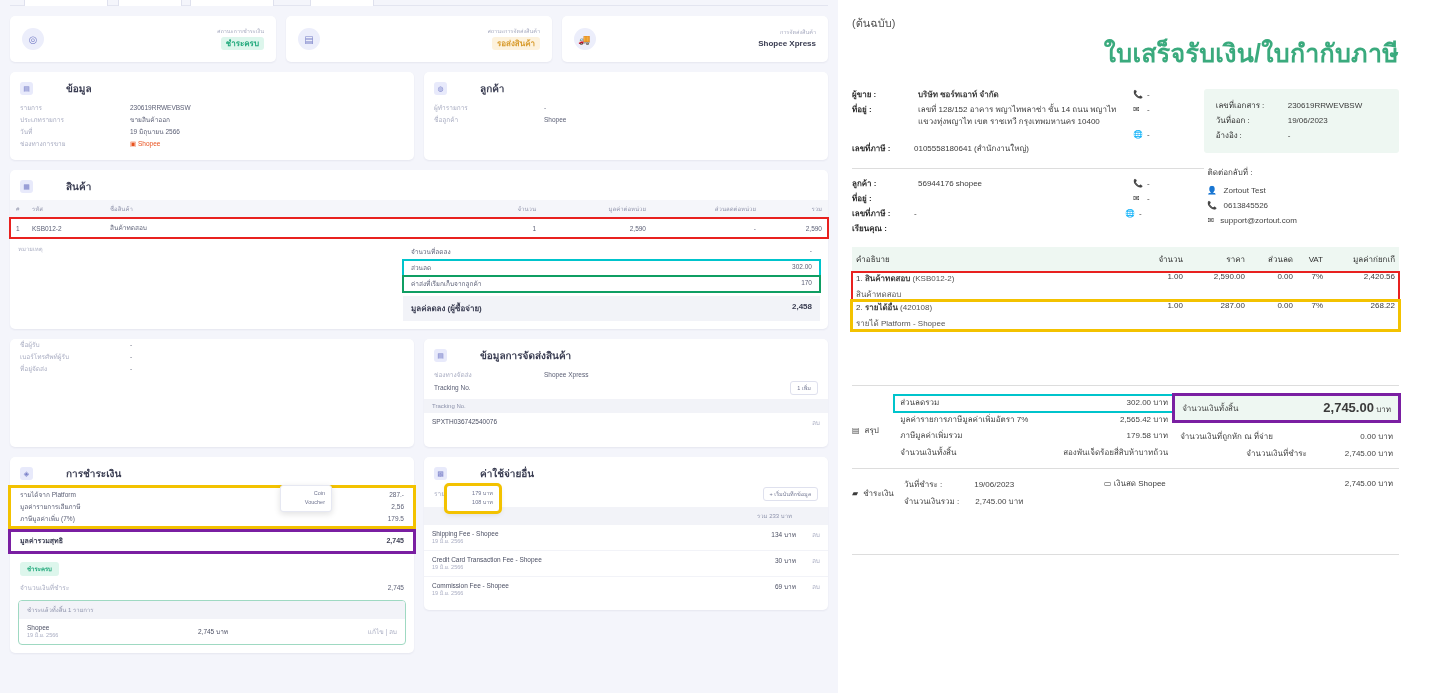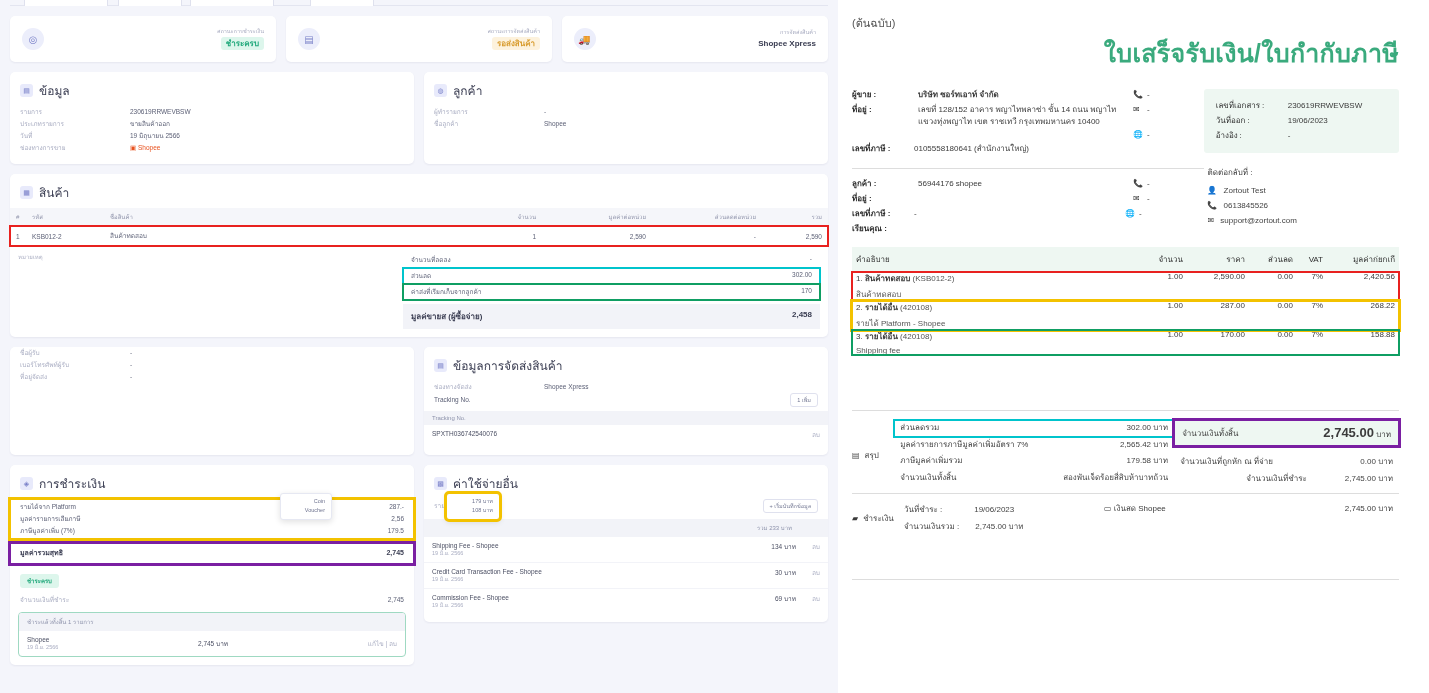--- a/index.html
+++ b/index.html
@@ -56,21 +56,21 @@
   .val.green { color: #1fa87a; background: #ddf6ec; padding: 1px 5px; border-radius: 3px; display:inline-block;}
   .val.amber { color: #d89b2c; background: #fdf2dd; padding: 1px 5px; border-radius: 3px; display:inline-block;}
   .val.plain { color: #3a3d52; }
 
   .secthead { display: flex; align-items: center; gap: 6px; padding: 9px 10px 6px; }
   .secthead .ic {
     width: 13px; height: 13px; border-radius: 3px;
     background: #e8eafb; color: #7b82c9;
     display: flex; align-items: center; justify-content: center; font-size: 7px;
   }
-  .secthead .tt { font-size: 12px; font-weight: normal; color: #3a3d52; }
+  .secthead .tt { font-size: 10px; font-weight: bold; color: #3a3d52; margin-left: 27px; }
 
   .kv { display: flex; font-size: 6.5px; line-height: 1.85; padding: 0 10px; }
   .kv .k { width: 110px; color: #a9adc2; }
   .kv .v { color: #5c6076; }
 
   .tworow { display: flex; gap: 10px; margin-top: 10px; }
   .tworow > .card { flex: 1; }
 
   
   table.ptab { width: 100%; border-collapse: collapse; font-size: 6.5px; }
@@ -266,21 +266,21 @@
           </div>
           <div class="totline hl-cyan">
             <span>ส่วนลด</span>
             <span>302.00</span>
           </div>
           <div class="totline hl-green">
             <span>ค่าส่งที่เรียกเก็บจากลูกค้า</span>
             <span>170</span>
           </div>
           <div class="totline grand" style="margin-top:4px;">
-            <span>มูลค่ขายส (ผู้ซื้อจ่าย)</span>
+            <span>มูลค่ลดลง (ผู้ซื้อจ่าย)</span>
             <span>2,458</span>
           </div>
         </div>
       </div>
     </div>
 
     <div class="tworow">
       <div class="card" style="height:108px;">
         <div class="kv">
             <div class="k">ชื่อผู้รับ</div>
@@ -534,33 +534,20 @@
             <span class="itname">รายได้อื่น</span>
             <span class="itcode">(420108)</span>
             <div class="itsub">รายได้ Platform - Shopee</div>
           </td>
           <td class="r">1.00</td>
           <td class="r">287.00</td>
           <td class="r">0.00</td>
           <td class="r">7%</td>
           <td class="r">268.22</td>
         </tr>
-        <tr class="hl-green">
-          <td>
-            <span>3.</span>
-            <span class="itname">รายได้อื่น</span>
-            <span class="itcode">(420108)</span>
-            <div class="itsub">Shipping fee</div>
-          </td>
-          <td class="r">1.00</td>
-          <td class="r">170.00</td>
-          <td class="r">0.00</td>
-          <td class="r">7%</td>
-          <td class="r">158.88</td>
-        </tr>
       </tbody>
     </table>
 
     <div class="hr" style="margin-top:55px;"></div>
 
     <div class="sumwrap">
       <div style="width:46px;padding-top:4px;" class="payhead">
         <span>▤</span>
         <span>สรุป</span>
       </div>

